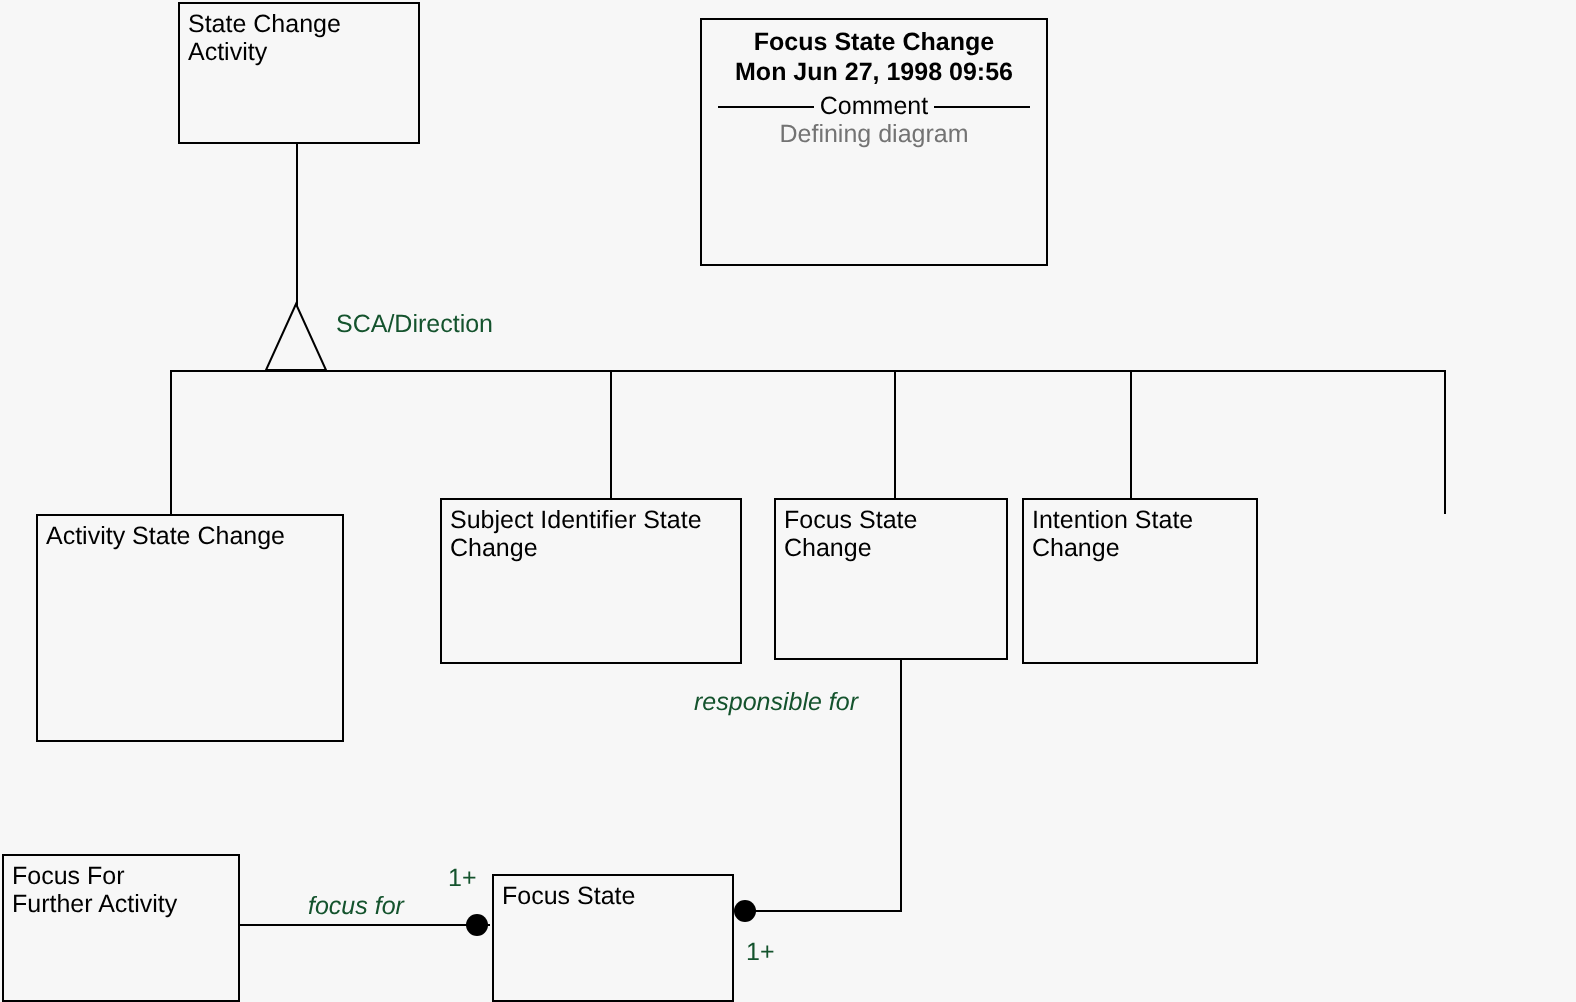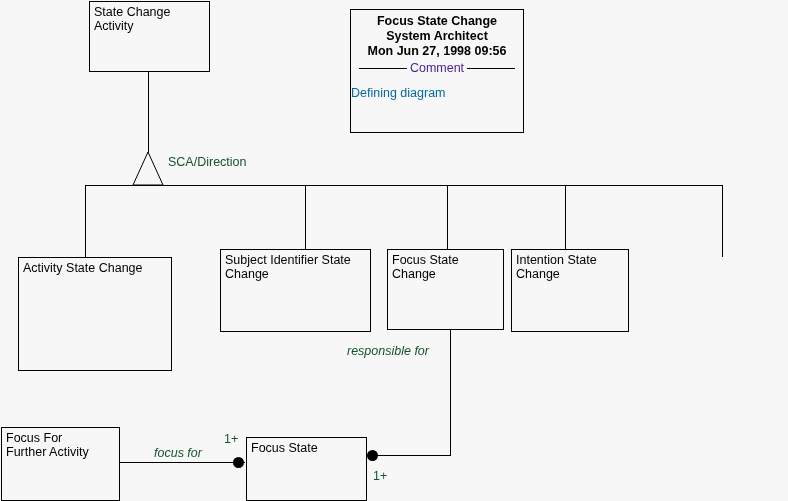--- a/index.html
+++ b/index.html
@@ -56,28 +56,29 @@
   .comment-sep .rule {
     flex: 1 1 auto;
     height: 0;
     border-top: 1px solid #000;
   }
   .comment-sep .cap {
     flex: 0 0 auto;
     padding: 0 3px;
     font-size: 12.5px;
     line-height: 14px;
-    color: #4c1d95;
+    color: #000000;
     white-space: nowrap;
   }
   .comment-body {
+    text-align: center;
     font-size: 12.5px;
     line-height: 15px;
-    color: #0369a1;
-    margin-top: 11px;
+    color: #737373;
+    margin-top: 0;
     white-space: nowrap;
   }
   
   .hline {
     position: absolute;
     height: 0;
     border-top: 1px solid #000;
   }
   .vline {
     position: absolute;
@@ -109,21 +110,20 @@
 </head>
 <body>
 
 <div id="canvas">
 
   <div class="uml-box" style="left:89px; top:1px; width:121px; height:71px;">State Change
 Activity</div>
 
   <div class="title-box" style="left:350px; top:9px; width:174px; height:124px;">
     <div class="title-line">Focus State Change</div>
-    <div class="title-line">System Architect</div>
     <div class="title-line">Mon Jun 27, 1998  09:56</div>
     <div class="comment-sep">
       <span class="rule"></span>
       <span class="cap">Comment</span>
       <span class="rule"></span>
     </div>
     <div class="comment-body">Defining diagram</div>
   </div>
 
   <div class="vline" style="left:148px; top:72px; height:81px;"></div>

